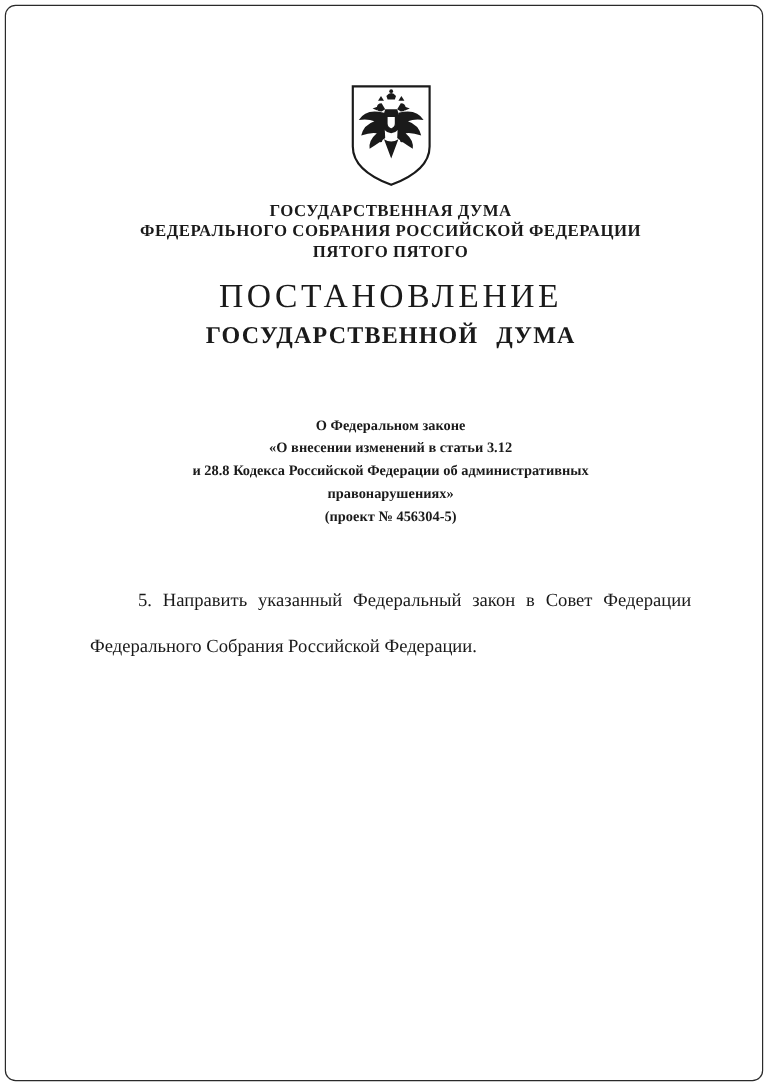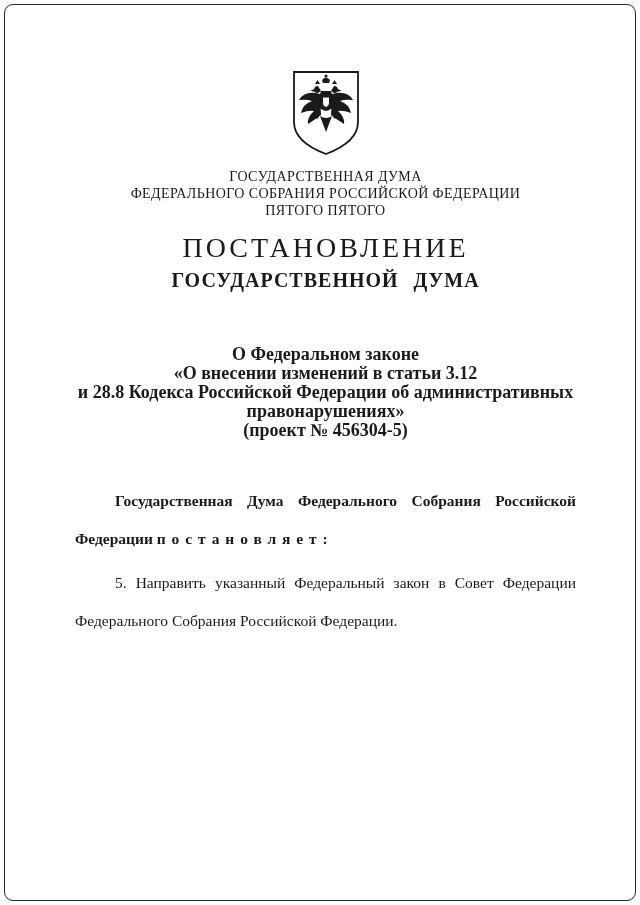--- a/index.html
+++ b/index.html
@@ -18,21 +18,21 @@
     pointer-events: none;
   }
   .content {
     position: relative;
     padding: 70px 64px 0 75px;
   }
   .emblem-wrap { text-align: center; height: 88px; }
   .emblem-wrap svg { display: inline-block; }
   .org {
     margin-top: 10px;
-    font-weight: normal;
+    font-weight: bold;
     font-size: 14px;
     line-height: 17px;
     letter-spacing: 0.4px;
     text-align: center;
   }
   .doc-type {
     margin-top: 12px;
     font-size: 28px;
     font-weight: normal;
     letter-spacing: 3px;
@@ -44,21 +44,21 @@
     font-size: 20px;
     font-weight: bold;
     letter-spacing: 1px;
     word-spacing: 9px;
     line-height: 26px;
     text-align: center;
   }
   .subject {
     margin-top: 52px;
     font-weight: bold;
-    font-size: 18px;
+    font-size: 12px;
     line-height: 19px;
     text-align: center;
   }
   .body-text {
     margin-top: 42px;
     font-size: 15.5px;
     line-height: 38px;
     text-align: justify;
     text-align-last: left;
   }
@@ -110,19 +110,17 @@
 
     <div class="subject">
       <div>О Федеральном законе</div>
       <div>«О внесении изменений в статьи 3.12</div>
       <div>и 28.8 Кодекса Российской Федерации об административных</div>
       <div>правонарушениях»</div>
       <div>(проект № 456304-5)</div>
     </div>
 
     <div class="body-text">
-      <p class="enacting"><span>Государственная Дума Федерального Собрания Российской Федерации</span>
-        <span class="decree">постановляет:</span></p>
       <p class="item-2">5. Направить указанный Федеральный закон в Совет Федерации Федерального Собрания Российской Федерации.</p>
     </div>
 
   </div>
 </div>
 
 </body></html>

